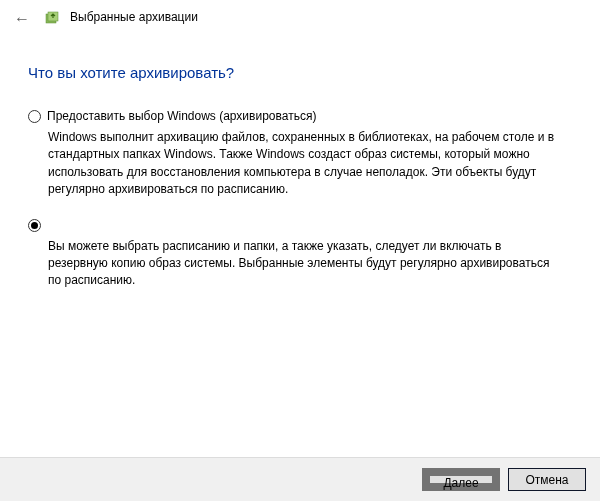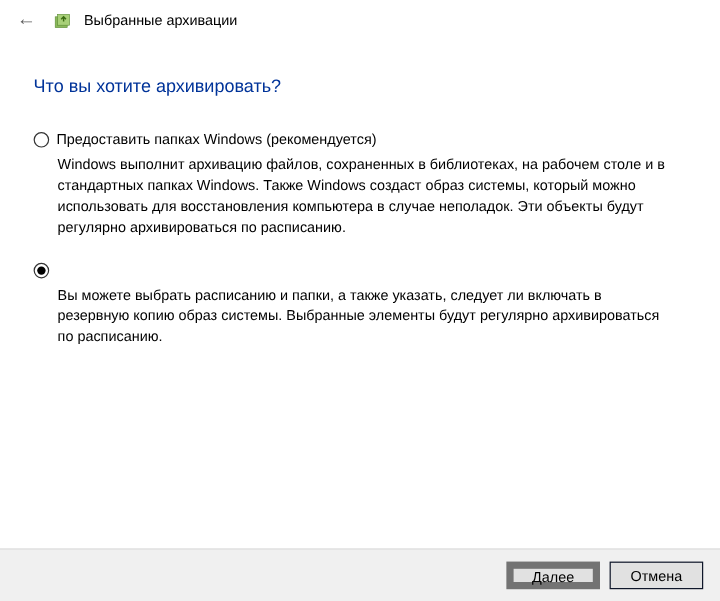--- a/index.html
+++ b/index.html
@@ -104,21 +104,21 @@
       min-width: 78px;
       height: 23px;
       font-size: 12px;
       font-family: inherit;
       background: #e1e1e1;
       border: 1px solid #0f172a;
       cursor: pointer;
       padding: 0 12px;
     }
     .btn.primary {
-      border: 6px solid #737373;
+      border: 8px solid #737373;
       background: #e1e1e1;
     }
   </style>
 </head>
 <body>
 
 <div class="header">
   <span class="back-arrow">←</span>
   <span class="backup-icon">
     <svg width="16" height="16" viewBox="0 0 16 16">
@@ -129,21 +129,21 @@
   </span>
   <span class="window-title">Выбранные архивации</span>
 </div>
 
 <div class="content">
   <h1 class="main-heading">Что вы хотите архивировать?</h1>
 
   <div class="option">
     <div class="option-row">
       <span class="radio"></span>
-      <span class="option-label">Предоставить папках Windows (рекомендуется)</span>
+      <span class="option-label">Предоставить выбор Windows (архивироваться)</span>
     </div>
     <div class="option-desc">Windows выполнит архивацию файлов, сохраненных в библиотеках, на рабочем столе и в стандартных папках Windows. Также Windows создаст образ системы, который можно использовать для восстановления компьютера в случае неполадок. Эти объекты будут регулярно архивироваться по расписанию.</div>
   </div>
 
   <div class="option">
     <div class="option-row">
       <span class="radio checked"></span>
     </div>
     <div class="option-desc">Вы можете выбрать расписанию и папки, а также указать, следует ли включать в резервную копию образ системы. Выбранные элементы будут регулярно архивироваться по расписанию.</div>
   </div>

